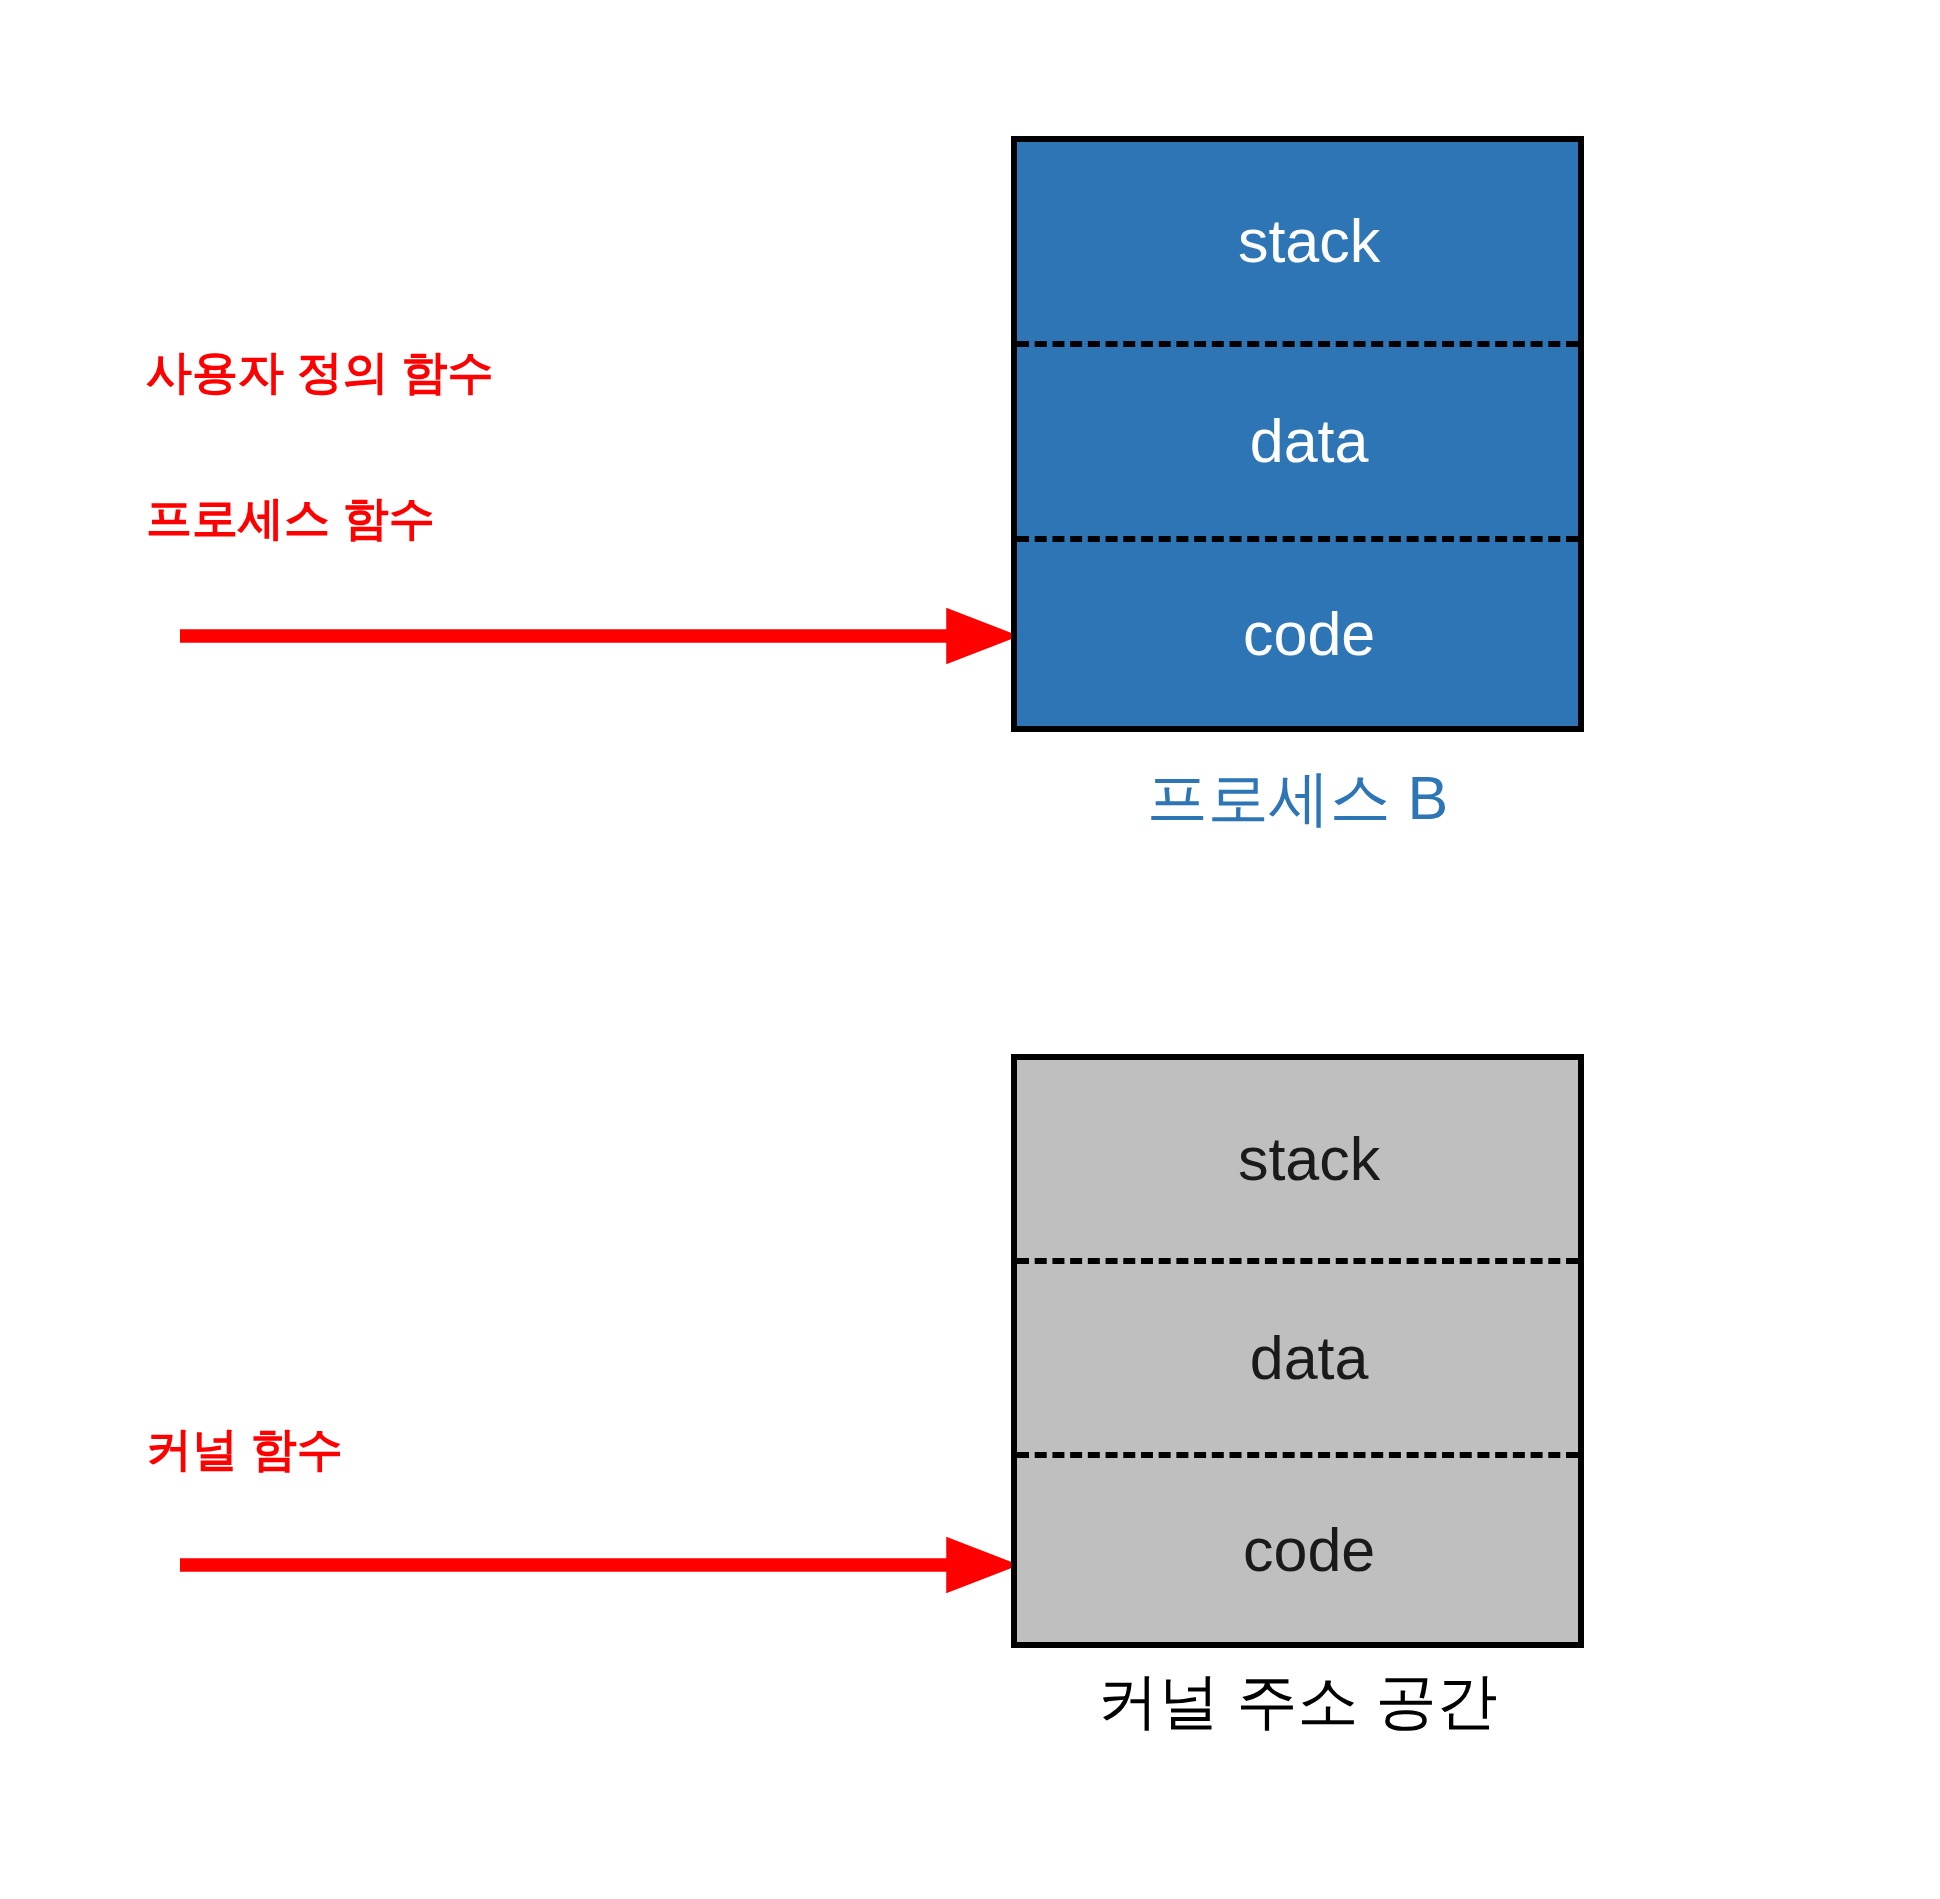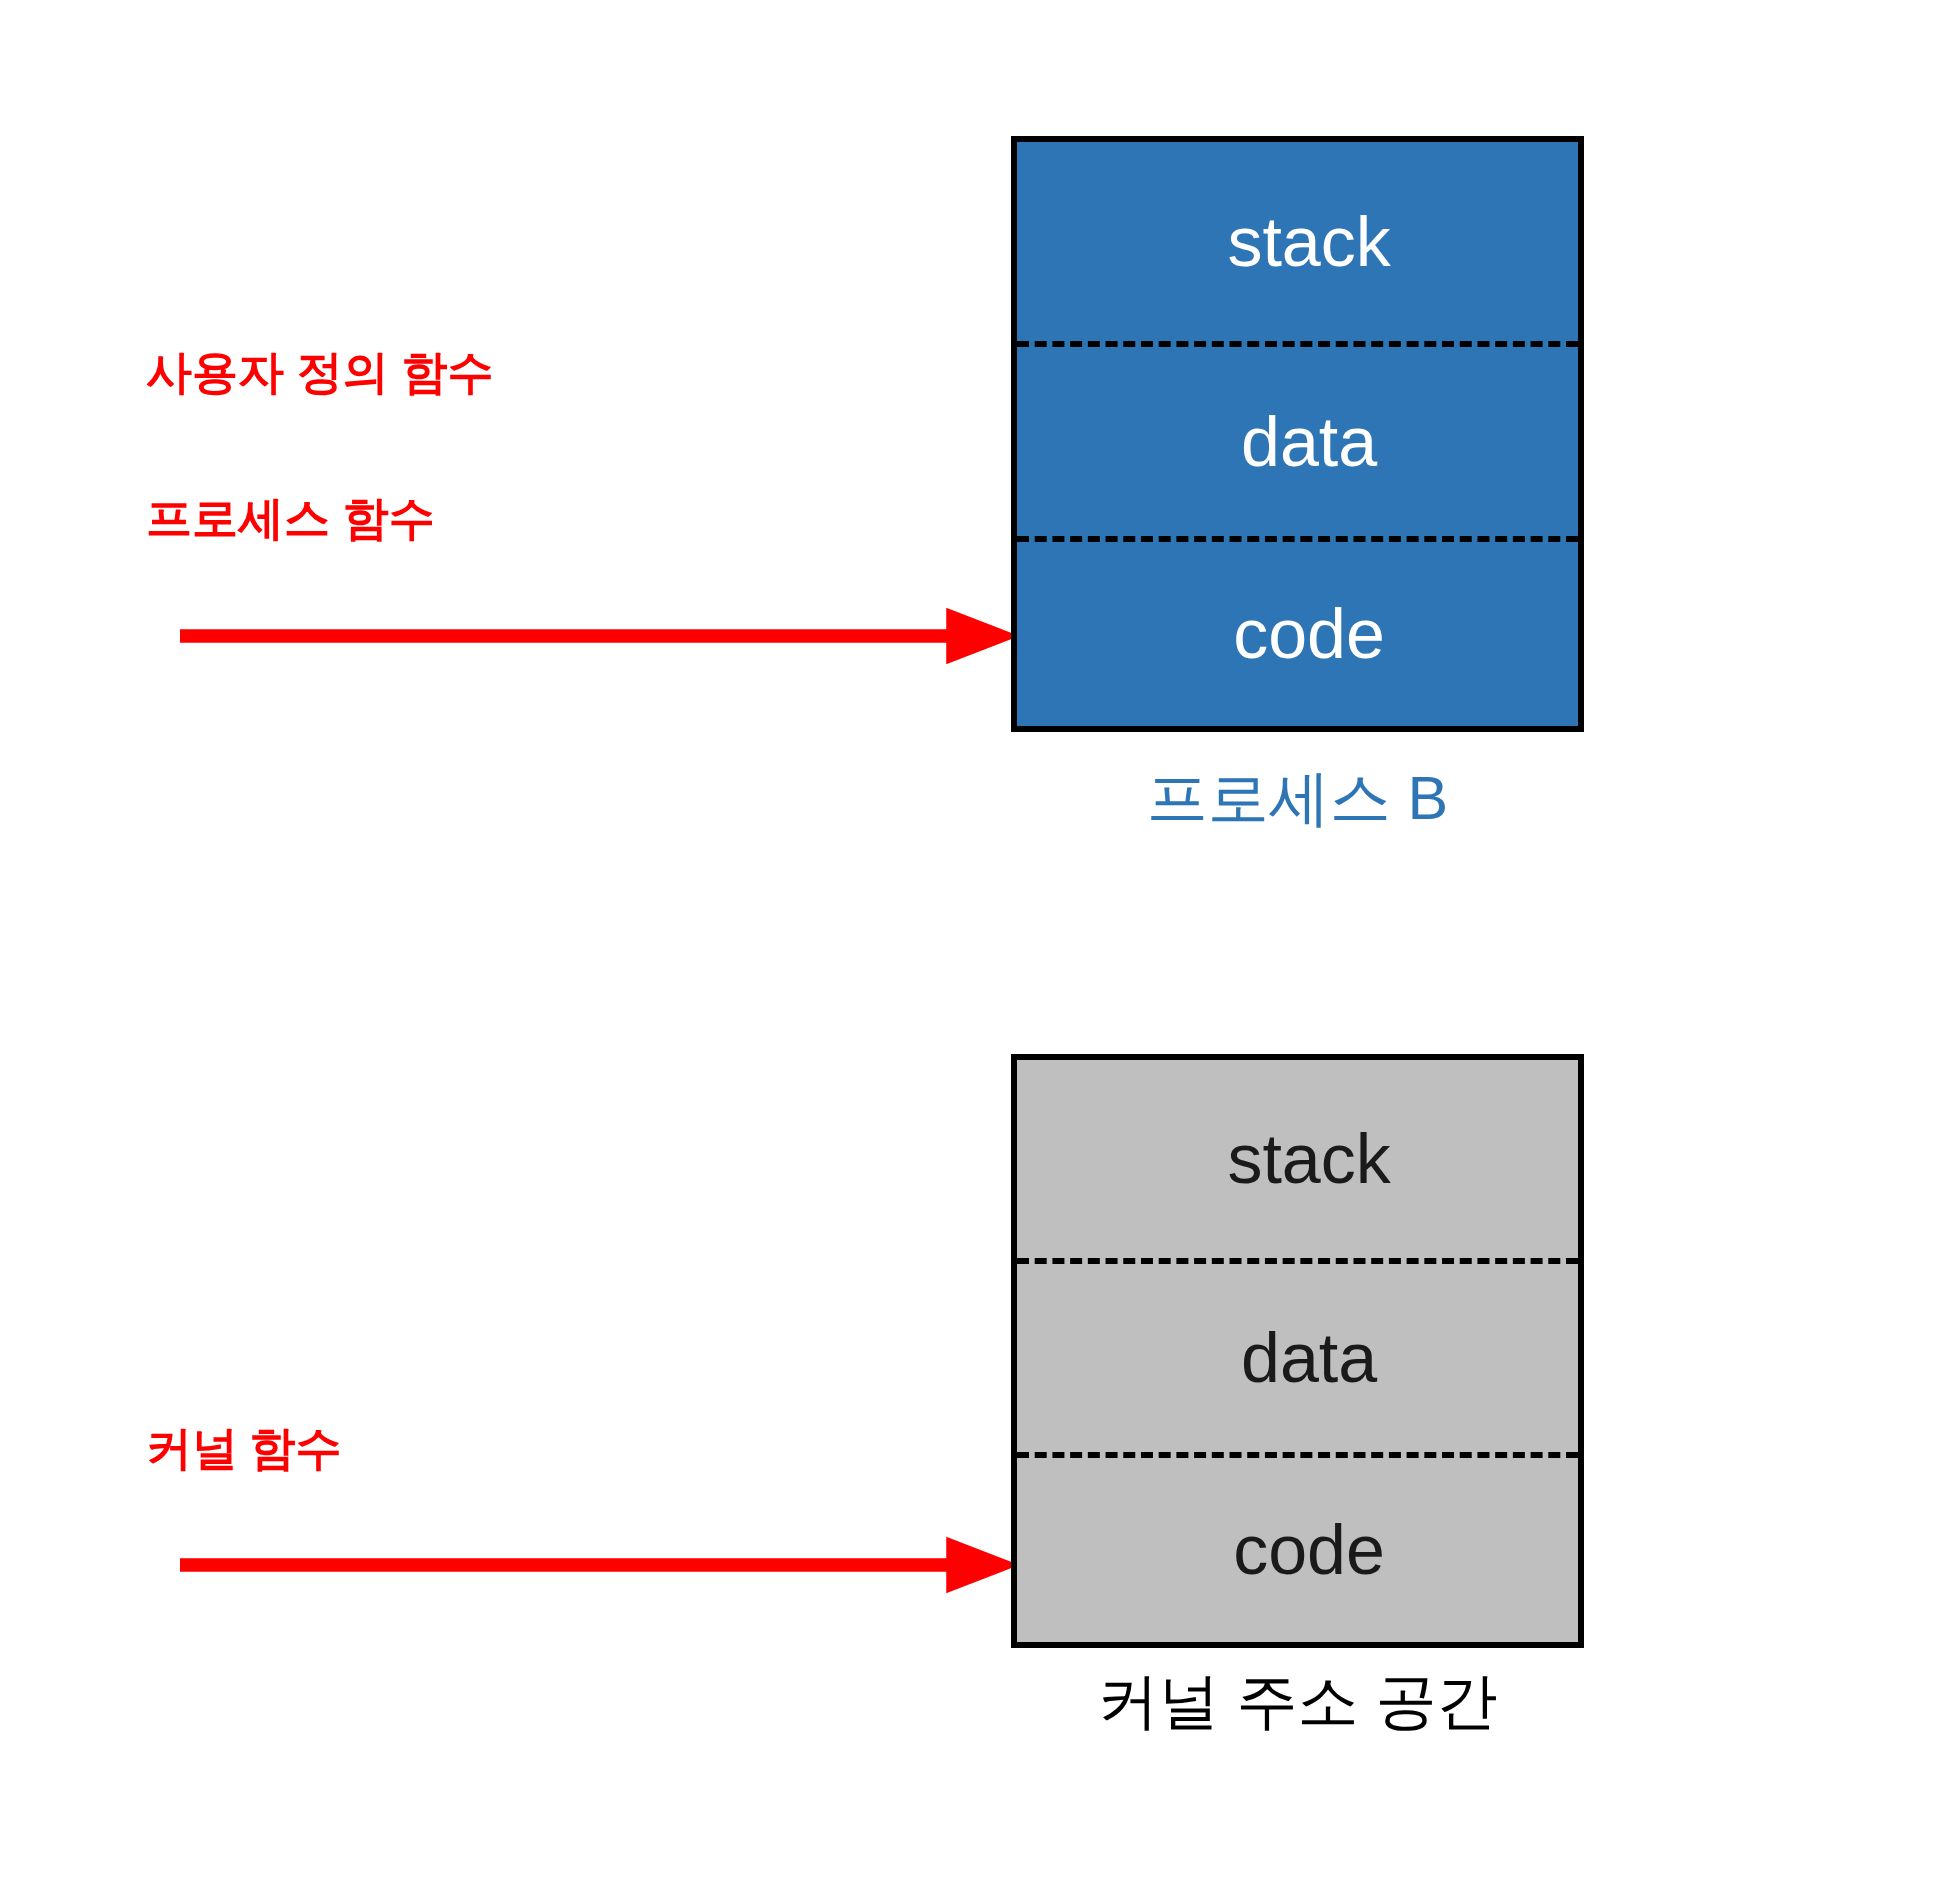--- a/index.html
+++ b/index.html
@@ -39,21 +39,21 @@
     width: 573px;
     height: 594px;
     background: #BFBFBF;
   }
 
   .seg {
     box-sizing: border-box;
     display: flex;
     align-items: center;
     justify-content: center;
-    font-size: 70px;
+    font-size: 61px;
     font-weight: 400;
     letter-spacing: 0px;
     line-height: 1;
     user-select: none;
   }
   .seg-label {
     display: block;
     transform: translateX(11.6px);
   }
 
@@ -94,21 +94,21 @@
     position: absolute;
     color: #FF0000;
     font-size: 46px;
     font-weight: 700;
     white-space: nowrap;
     line-height: 1.0;
     user-select: none;
   }
   .red-label.upper-1 { left: 146px; top: 349px; width: 912px; }
   .red-label.upper-2 { left: 146px; top: 495px; width: 912px; }
-  .red-label.lower-1 { left: 146px; top: 1426px; width: 912px; font-family: Liberation Serif, serif; }
+  .red-label.lower-1 { left: 146px; top: 1426px; width: 912px; }
 
   .arrow {
     position: absolute;
     left: 180px;
     width: 839px;
     height: 68px;
   }
   .arrow.upper { top: 602px; }
   .arrow.lower { top: 1531px; }
 </style>

